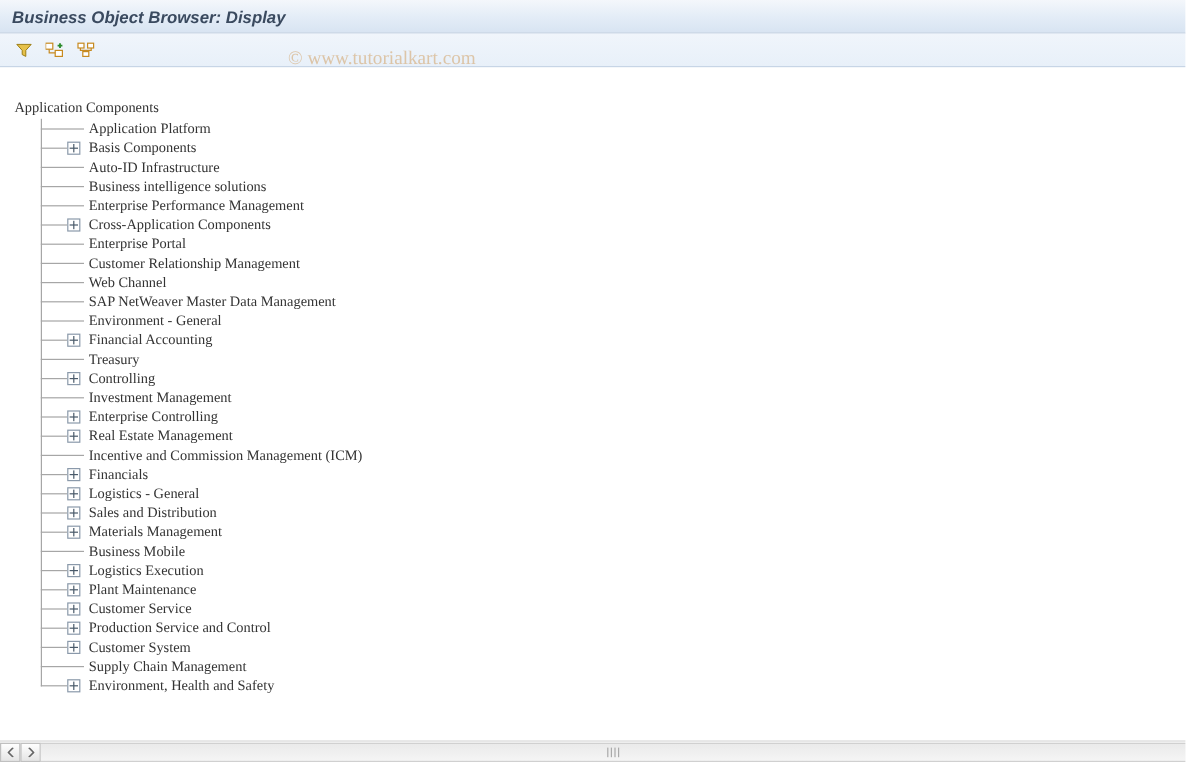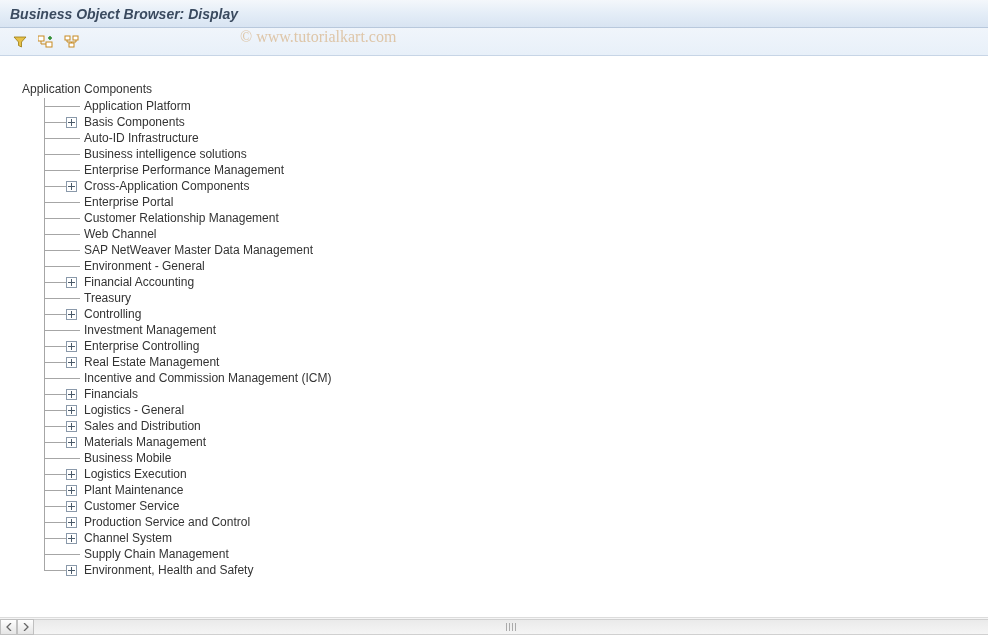--- a/index.html
+++ b/index.html
@@ -18,28 +18,28 @@
       border-bottom: 1px solid #c7d5e6;
       display: flex; align-items: center; gap: 6px;
       padding-left: 10px;
       position: relative;
     }
     .tb-btn {
       width: 20px; height: 20px; display: flex; align-items: center; justify-content: center;
       cursor: pointer; border-radius: 2px;
     }
     .watermark {
-      position: absolute; left: 240px; top: 0;
+      position: absolute; left: 240px; top: 12px;
       font-family: Georgia, serif; font-size: 16px;
       color: rgba(210,160,100,0.55); pointer-events: none;
     }
     .content {
-      height: 561px; overflow: hidden; padding-top: 26px; padding-left: 22px;
+      height: 561px; overflow: hidden; padding-top: 26px; padding-left: 12px;
       background: #fff;
-      font-family: Liberation Sans, sans-serif; font-size: 12px; color: #333;
+      font-family: Liberation Serif, serif; font-size: 12px; color: #333;
     }
     .root-label { margin-bottom: 2px; }
     .tree { position: relative; margin-left: 22px; }
     .tree-line { position: absolute; left: 0; top: 0; bottom: 7px; width: 1px; background: #a6a6a6; }
     .tree-item {
       position: relative; height: 16px; line-height: 16px;
       padding-left: 40px; white-space: nowrap;
     }
     .tree-item::before {
       content: ""; position: absolute; left: 0; top: 8px; width: 22px; height: 1px; background: #a6a6a6;
@@ -126,21 +126,21 @@
       <div class="tree-item no-expand"><span>Incentive and Commission Management (ICM)</span></div>
       <div class="tree-item"><div class="expander"></div><span>Financials</span></div>
       <div class="tree-item"><div class="expander"></div><span>Logistics - General</span></div>
       <div class="tree-item"><div class="expander"></div><span>Sales and Distribution</span></div>
       <div class="tree-item"><div class="expander"></div><span>Materials Management</span></div>
       <div class="tree-item no-expand"><span>Business Mobile</span></div>
       <div class="tree-item"><div class="expander"></div><span>Logistics Execution</span></div>
       <div class="tree-item"><div class="expander"></div><span>Plant Maintenance</span></div>
       <div class="tree-item"><div class="expander"></div><span>Customer Service</span></div>
       <div class="tree-item"><div class="expander"></div><span>Production Service and Control</span></div>
-      <div class="tree-item"><div class="expander"></div><span>Channel System</span></div>
+      <div class="tree-item"><div class="expander"></div><span>Customer System</span></div>
       <div class="tree-item no-expand"><span>Supply Chain Management</span></div>
       <div class="tree-item"><div class="expander"></div><span>Environment, Health and Safety</span></div>
     </div>
 </div>
 
 <div class="hscroll">
   <div class="scroll-btn">
     <svg width="6" height="8" viewBox="0 0 6 8">
         <path d="M5 0 L1 4 L5 8" fill="none" stroke="#666" stroke-width="1.3"></path>
       </svg>

